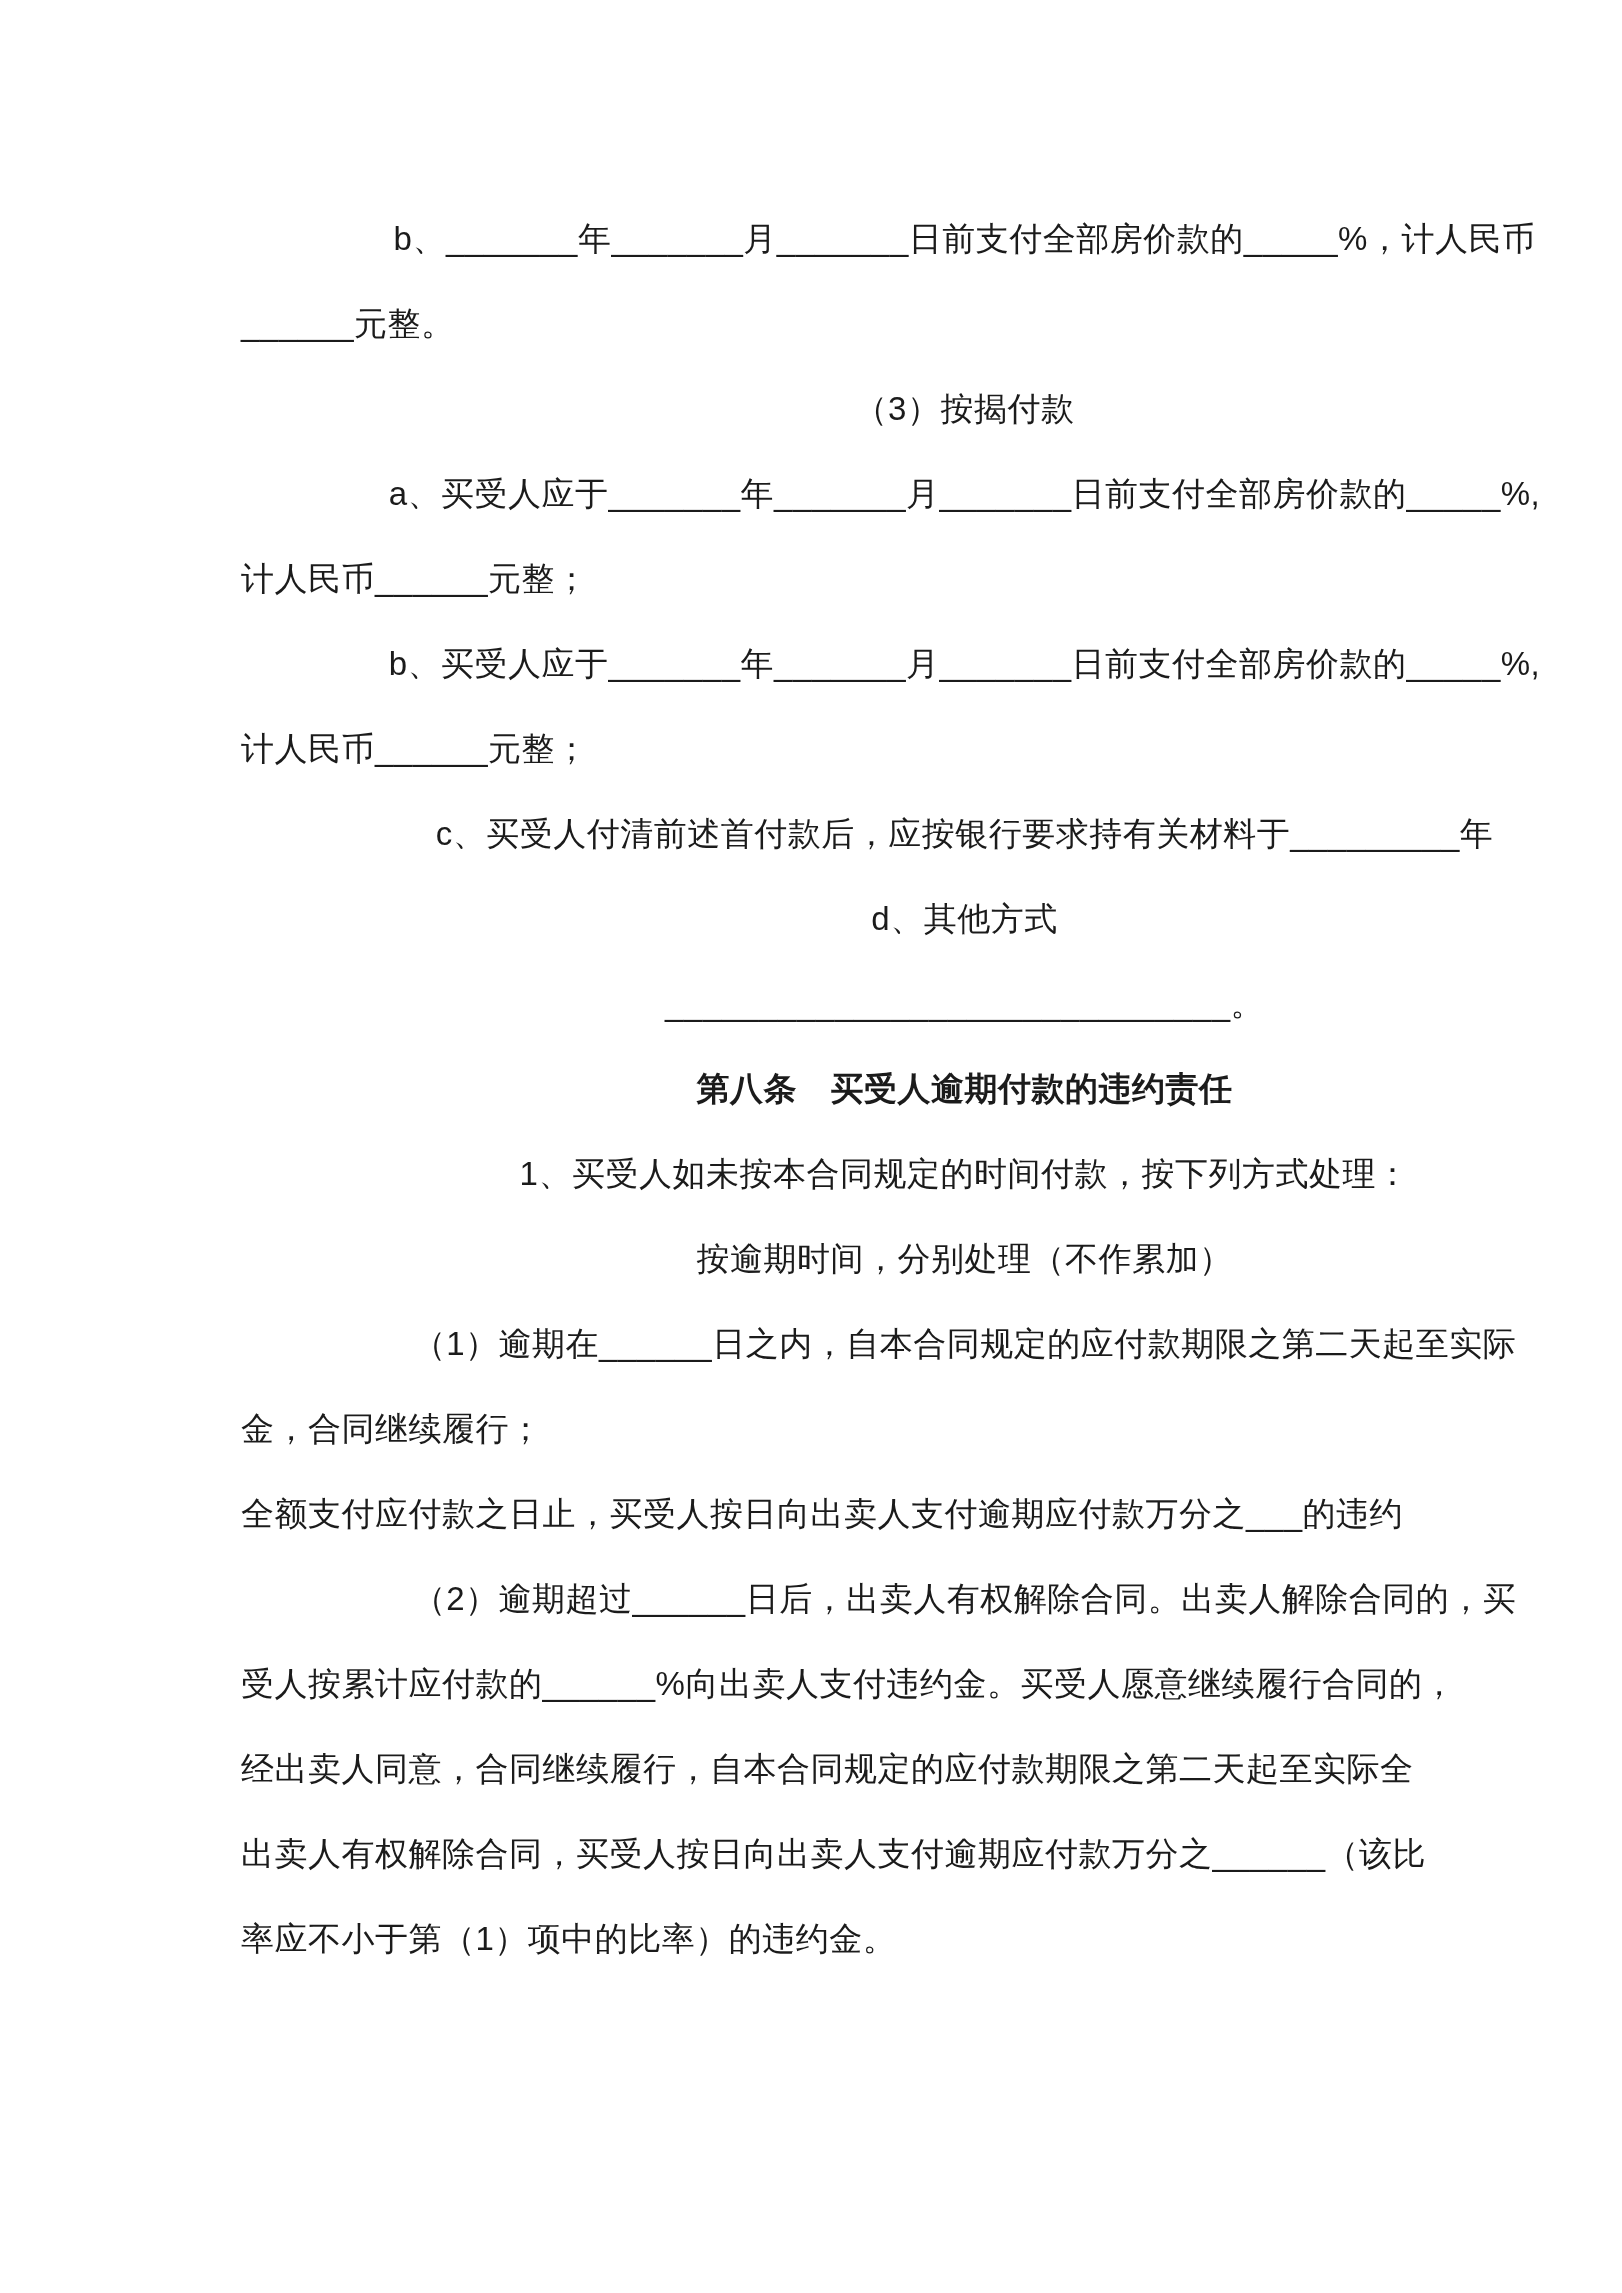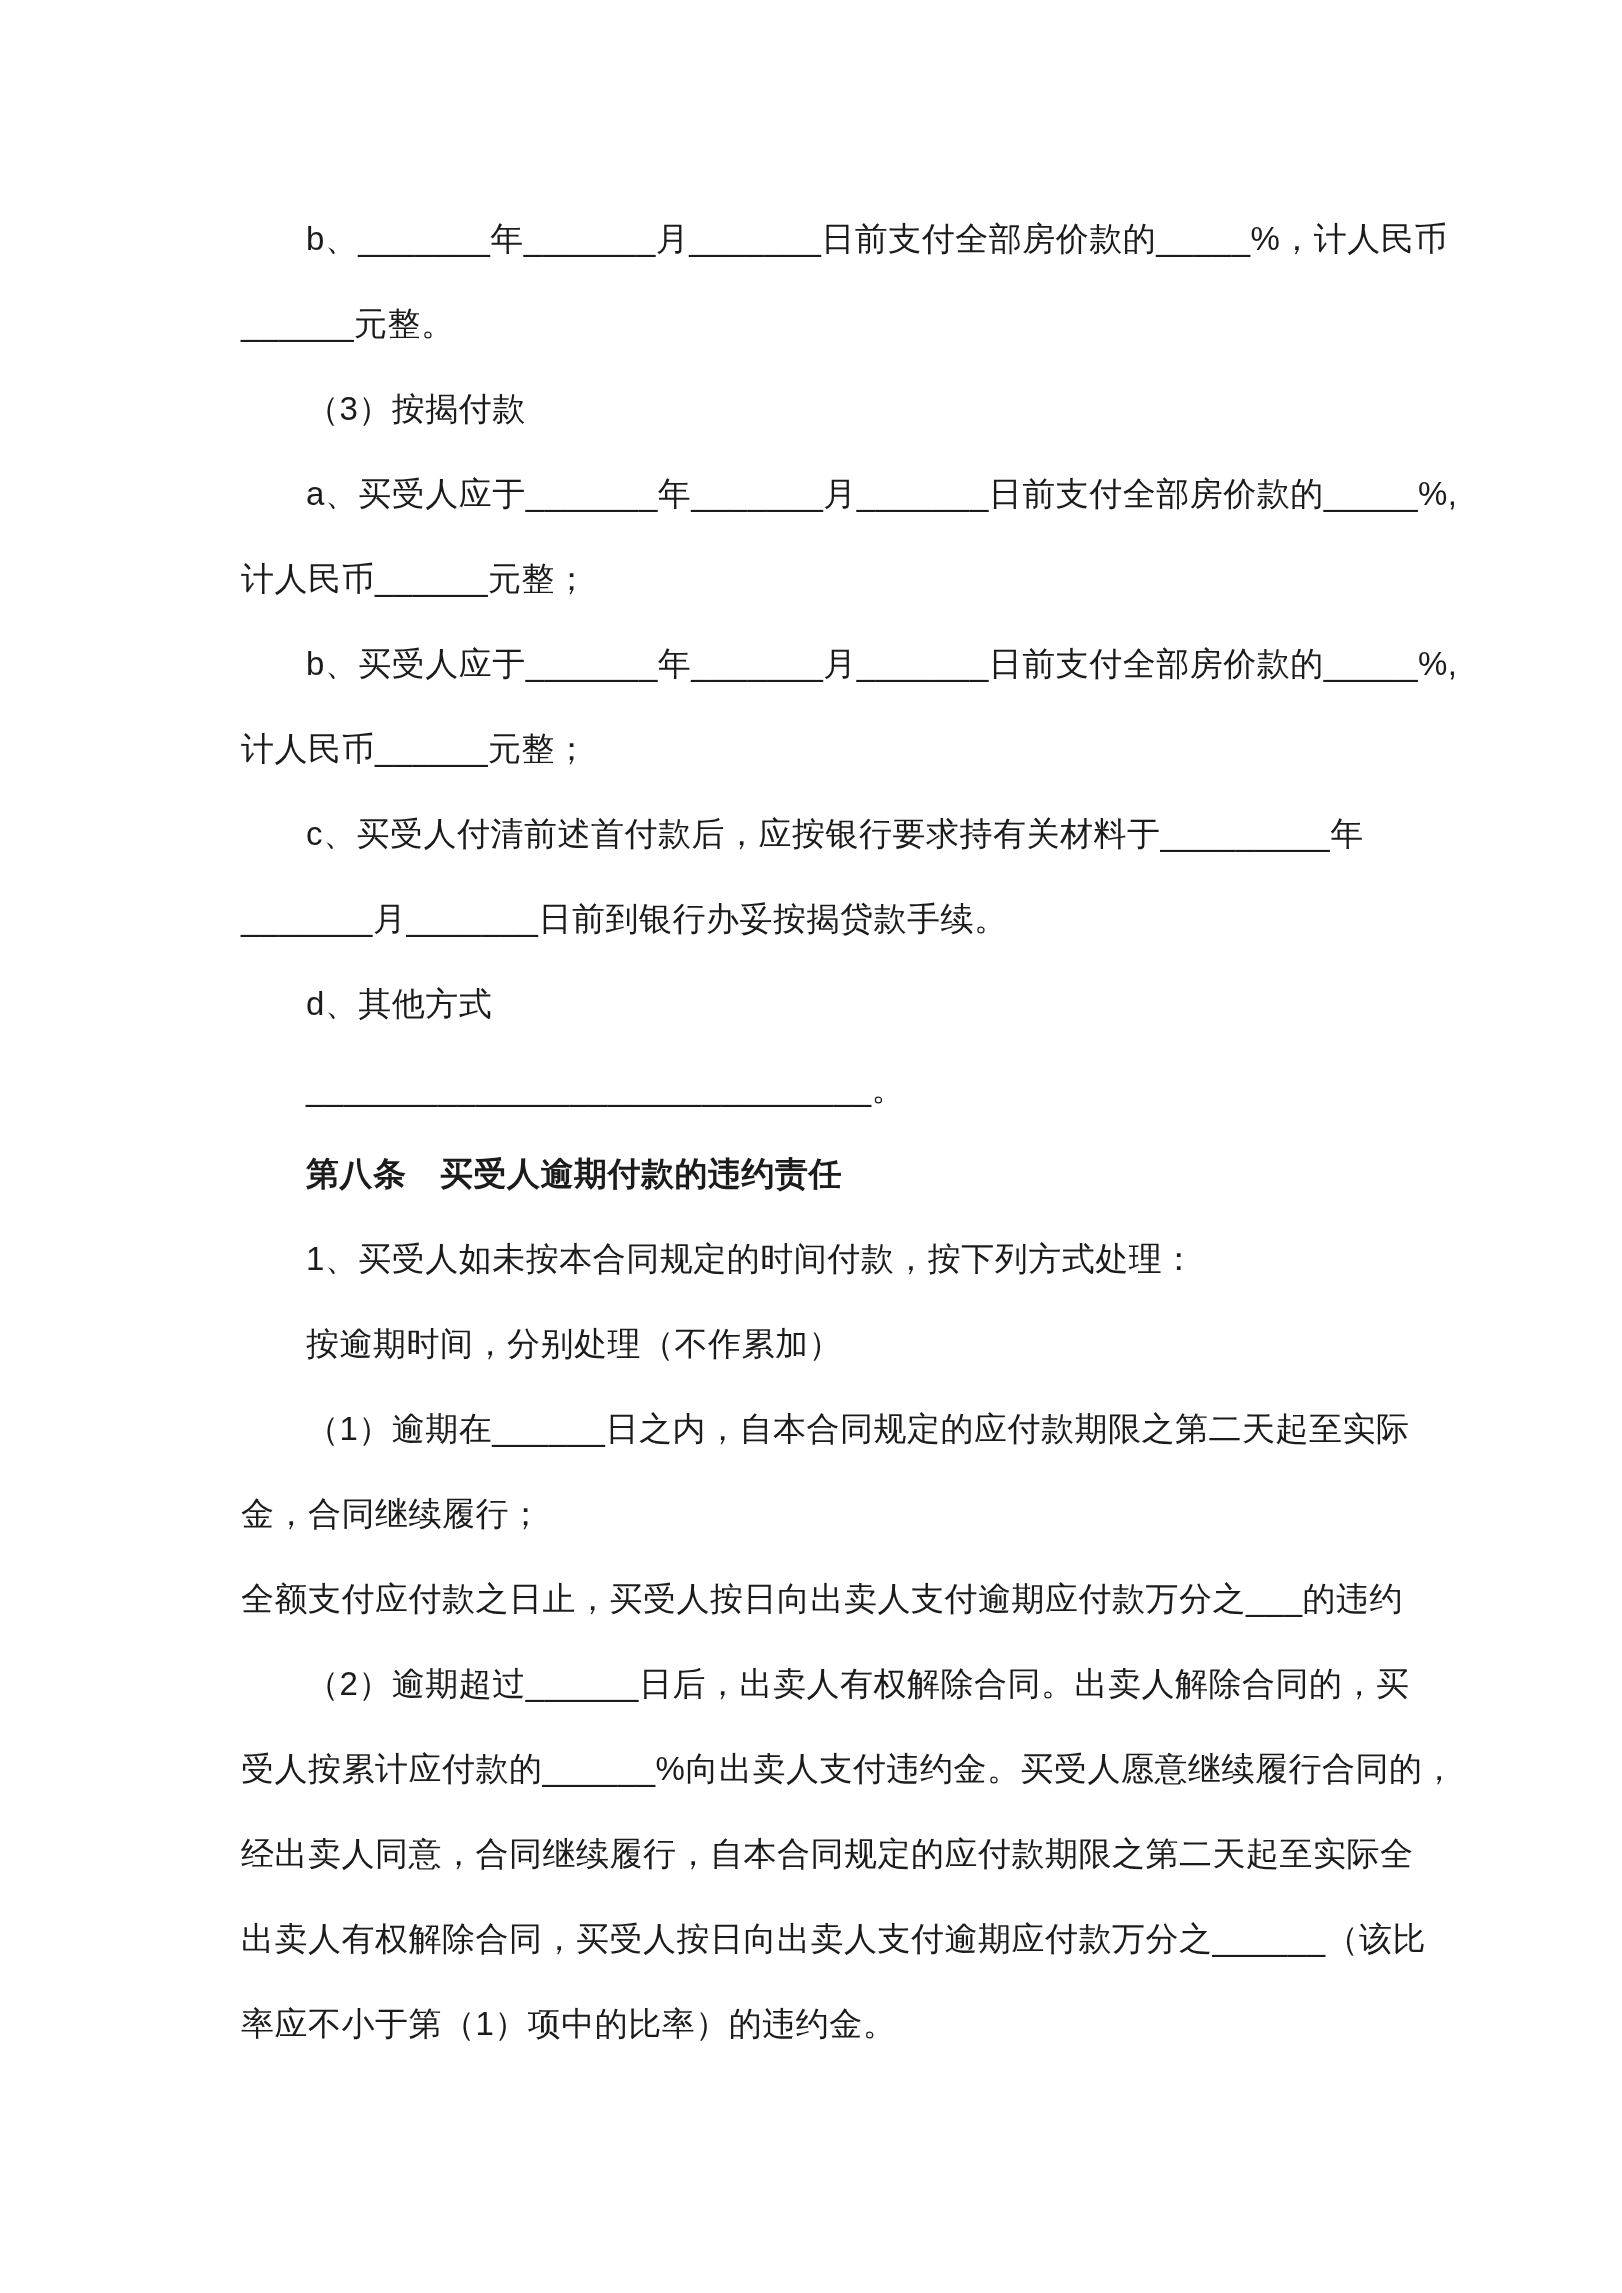--- a/index.html
+++ b/index.html
@@ -22,39 +22,39 @@
     margin: 0;
     height: 85px;
     line-height: 85px;
     font-size: 33px;
     padding-left: 241px;
     white-space: pre;
     letter-spacing: 0.5px;
   }
   .indent {
     padding-left: 306px;
+    text-align: center;
   }
   .heading {
     font-weight: bold;
     font-size: 33px;
   }
 </style>
 </head>
 <body>
 
 <div class="page">
   <p class="line indent">b、_______年_______月_______日前支付全部房价款的_____%，计人民币</p>
   <p class="line">______元整。</p>
   <p class="line indent">（3）按揭付款</p>
   <p class="line indent">a、买受人应于_______年_______月_______日前支付全部房价款的_____%,</p>
   <p class="line">计人民币______元整；</p>
   <p class="line indent">b、买受人应于_______年_______月_______日前支付全部房价款的_____%,</p>
   <p class="line">计人民币______元整；</p>
   <p class="line indent">c、买受人付清前述首付款后，应按银行要求持有关材料于_________年</p>
-  <p class="line">_______月_______日前到银行办妥按揭贷款手续。</p>
   <p class="line indent">d、其他方式</p>
   <p class="line indent">______________________________。</p>
   <p class="line indent heading">第八条　买受人逾期付款的违约责任</p>
   <p class="line indent">1、买受人如未按本合同规定的时间付款，按下列方式处理：</p>
   <p class="line indent">按逾期时间，分别处理（不作累加）</p>
   <p class="line indent">（1）逾期在______日之内，自本合同规定的应付款期限之第二天起至实际</p>
   <p class="line">金，合同继续履行；</p>
   <p class="line">全额支付应付款之日止，买受人按日向出卖人支付逾期应付款万分之___的违约</p>
   <p class="line indent">（2）逾期超过______日后，出卖人有权解除合同。出卖人解除合同的，买</p>
   <p class="line">受人按累计应付款的______%向出卖人支付违约金。买受人愿意继续履行合同的，</p>

